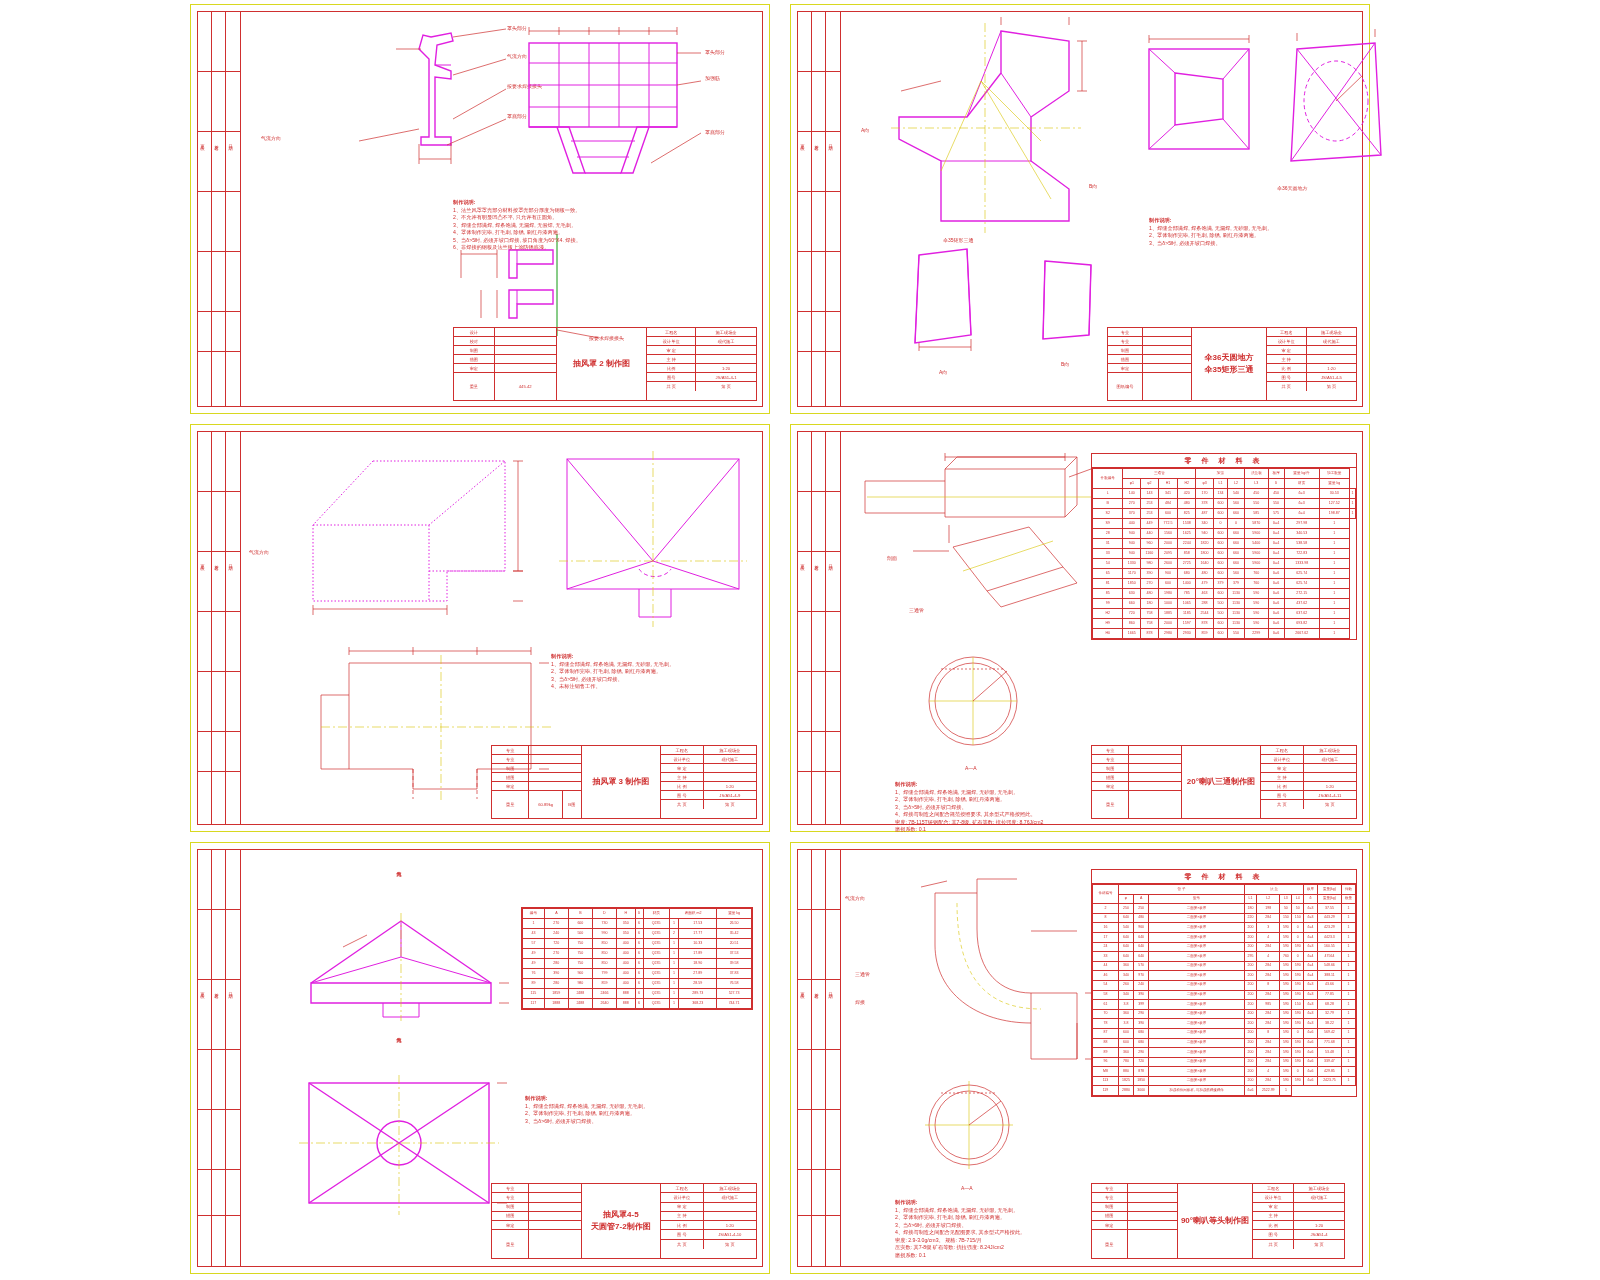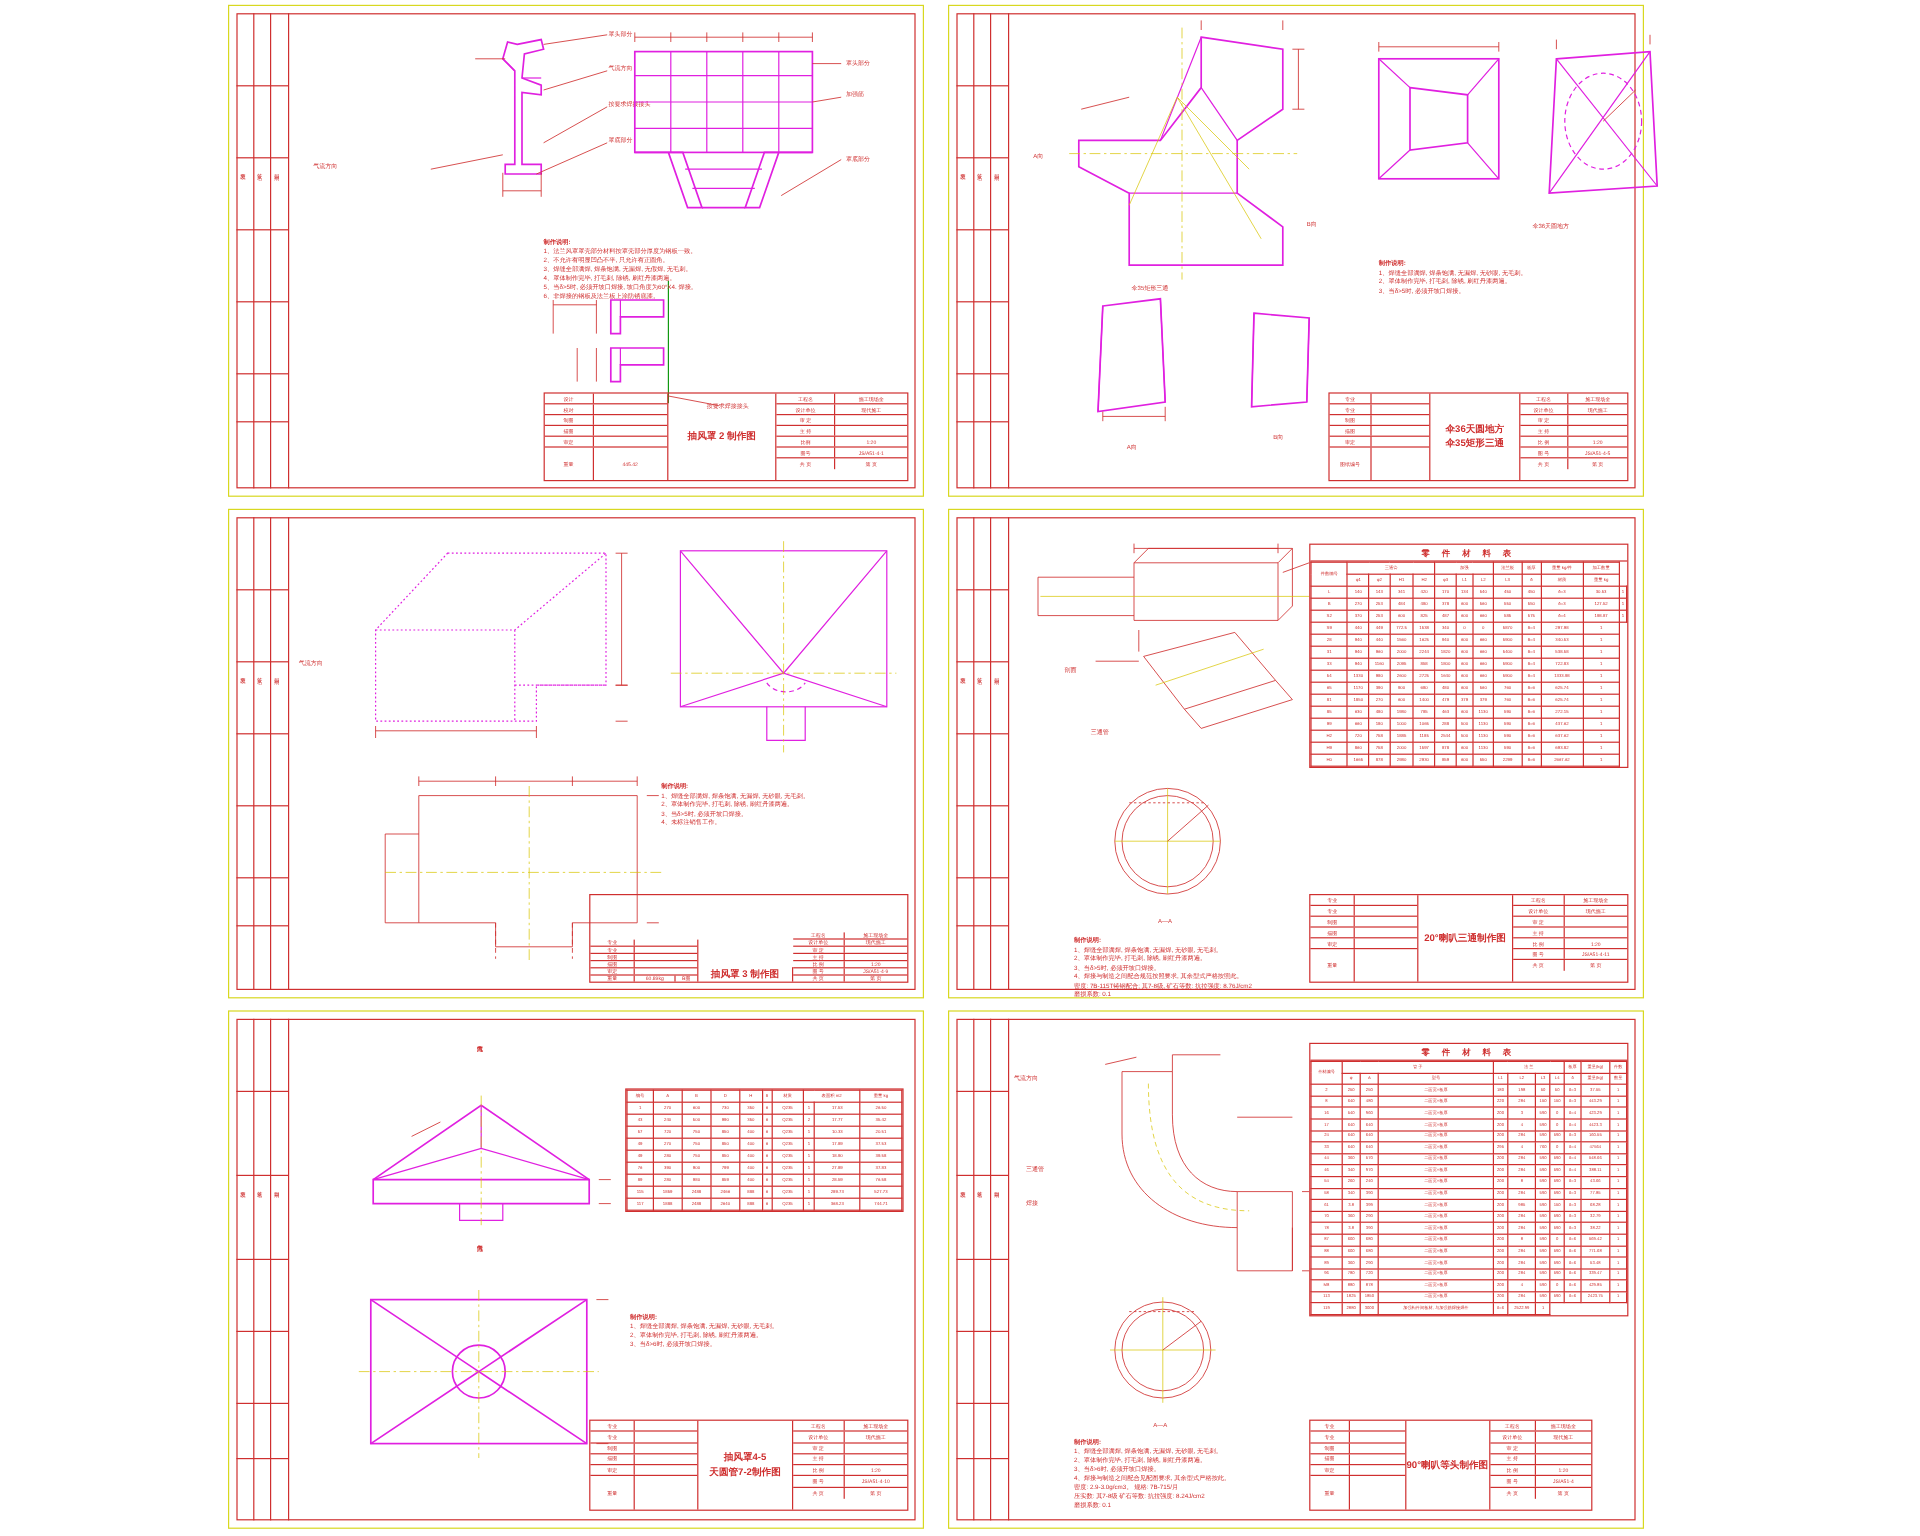--- a/index.html
+++ b/index.html
@@ -386,21 +386,21 @@
     </div>
 
     <div class="notes" style="left:360px;top:228px;">
       <div class="h">制作说明:</div>
       <div>1、焊缝全部满焊, 焊条饱满, 无漏焊, 无砂眼, 无毛刺。</div>
       <div>2、罩体制作完毕, 打毛刺, 除锈, 刷红丹漆两遍。</div>
       <div>3、当δ&gt;5时, 必须开坡口焊接。</div>
       <div>4、未标注销售工作。</div>
     </div>
 
-    <div class="tb" style="left:300px;top:320px;width:266px;height:74px;align-items:flex-end;">
+    <div class="tb" style="left:300px;top:320px;width:266px;height:74px;">
       <div class="lcol">
         <div class="row">
             <div class="c" style="width:42%">专业</div>
             <div class="c" style="width:58%"></div>
           </div>
         <div class="row">
             <div class="c" style="width:42%">专业</div>
             <div class="c" style="width:58%"></div>
           </div>
         <div class="row">
@@ -1401,21 +1401,21 @@
               <td>3000</td>
               <td>加强构件间板材, 与加强筋焊接焊件</td>
               <td>δ=6</td>
               <td>2522.99</td>
               <td>1</td>
             </tr>
           </tbody>
       </table>
     </div>
 
-    <div class="tb" style="left:300px;top:340px;width:236px;height:76px;">
+    <div class="tb" style="left:300px;top:340px;width:254px;height:76px;">
       <div class="lcol">
         <div class="row">
             <div class="c" style="width:42%">专业</div>
             <div class="c" style="width:58%"></div>
           </div>
         <div class="row">
             <div class="c" style="width:42%">专业</div>
             <div class="c" style="width:58%"></div>
           </div>
         <div class="row">

